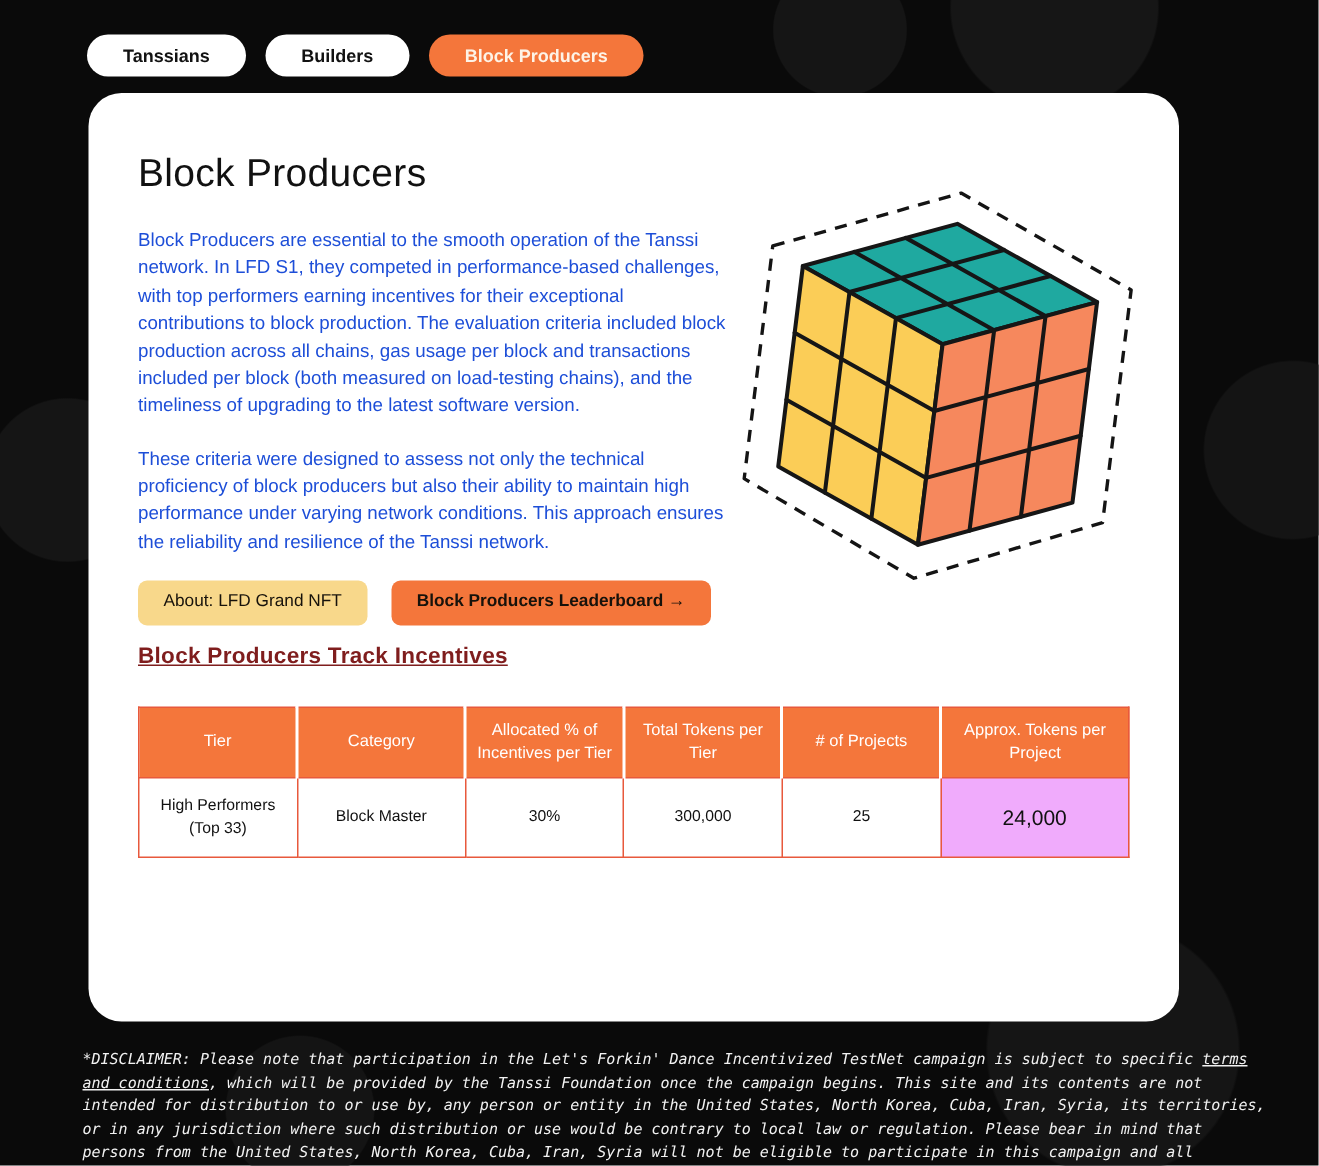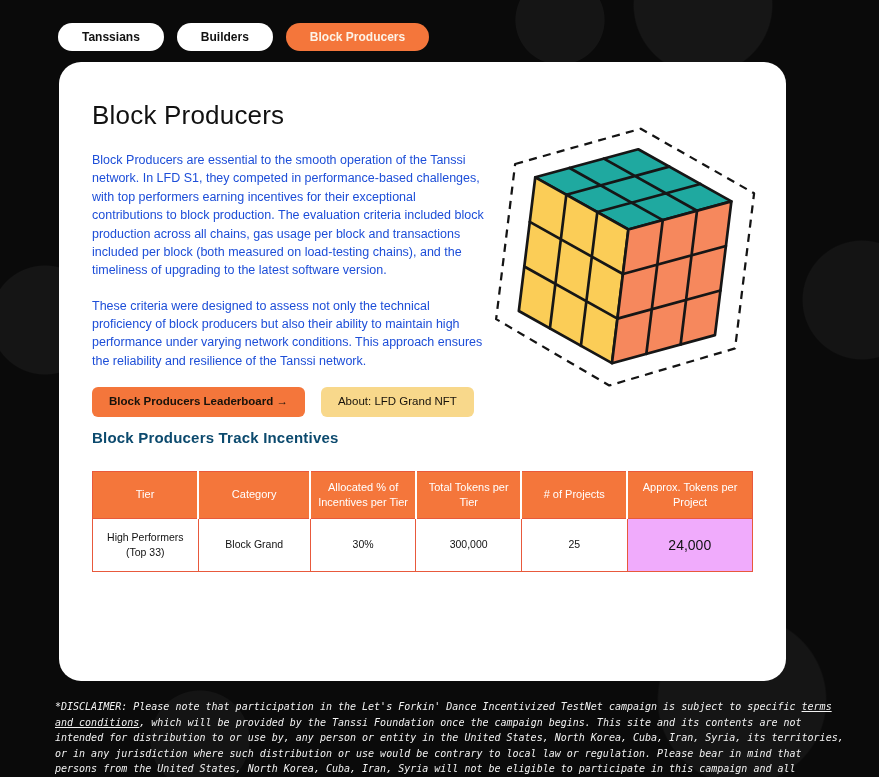--- a/index.html
+++ b/index.html
@@ -51,22 +51,23 @@
   .buttons { display:flex; gap:16px; margin-top:16px; }
   .btn {
     border:none; border-radius:6px; cursor:pointer;
     padding:9px 17px; font-size:11.5px; line-height:1;
     font-family:"Liberation Sans", sans-serif; color:#17120b;
   }
   .btn-orange { background:#f4763b; font-weight:bold; }
   .btn-yellow { background:#f8d88b; font-weight:normal; }
 
   .incentives-title {
-    font-size:15px; font-weight:bold; color:#0c4a6e;
+    font-size:15px; font-weight:bold; color:#7f1d1d;
     letter-spacing:.2px;
+    text-decoration:underline;
   }
 
   table.incentives {
     width:100%; border-collapse:collapse; margin-top:25px;
     border:1px solid #e8593c;
   }
   .incentives th {
     background:#f4763b; color:#ffffff; font-weight:normal;
     font-size:11px; line-height:1.35; padding:8px 4px; text-align:center;
   }
@@ -94,22 +95,22 @@
   <button class="pill active">Block Producers</button>
 </nav>
 
 <section class="card">
   <div class="hero">
     <div class="hero-text">
       <h1 class="page-title">Block Producers</h1>
       <p class="para">Block Producers are essential to the smooth operation of the Tanssi network. In LFD S1, they competed in performance-based challenges, with top performers earning incentives for their exceptional contributions to block production. The evaluation criteria included block production across all chains, gas usage per block and transactions included per block (both measured on load-testing chains), and the timeliness of upgrading to the latest software version.</p>
       <p class="para">These criteria were designed to assess not only the technical proficiency of block producers but also their ability to maintain high performance under varying network conditions. This approach ensures the reliability and resilience of the Tanssi network.</p>
       <div class="buttons">
+        <button class="btn btn-yellow">About: LFD Grand NFT</button>
         <button class="btn btn-orange">Block Producers Leaderboard →</button>
-        <button class="btn btn-yellow">About: LFD Grand NFT</button>
       </div>
     </div>
     <div class="cube-wrap">
       <svg width="282" height="300" viewBox="-16 -20 312 334">
         <g transform="rotate(7 140 146)">
           <polygon points="6,58 140,2 274,58 274,232 140,290 6,232" fill="#ffffff" stroke="#141414" stroke-width="2.5" stroke-dasharray="9 7" stroke-linejoin="round"></polygon>
           <g stroke="#161616" stroke-width="3" stroke-linejoin="round" stroke-linecap="round">
             <polygon points="30,70 140,25 250,70 140,115" fill="#1fa9a0"></polygon>
             <polygon points="30,70 140,115 140,265 30,220" fill="#fbcd57"></polygon>
             <polygon points="140,115 250,70 250,220 140,265" fill="#f6885d"></polygon>
@@ -139,21 +140,21 @@
         <th>Category</th>
         <th>Allocated % of Incentives per Tier</th>
         <th>Total Tokens per Tier</th>
         <th># of Projects</th>
         <th>Approx. Tokens per Project</th>
       </tr>
     </thead>
     <tbody>
       <tr>
         <td>High Performers (Top 33)</td>
-        <td>Block Grand</td>
+        <td>Block Master</td>
         <td>30%</td>
         <td>300,000</td>
         <td>25</td>
         <td class="approx">24,000</td>
       </tr>
     </tbody>
   </table>
 </section>
 
 <footer class="disclaimer">

